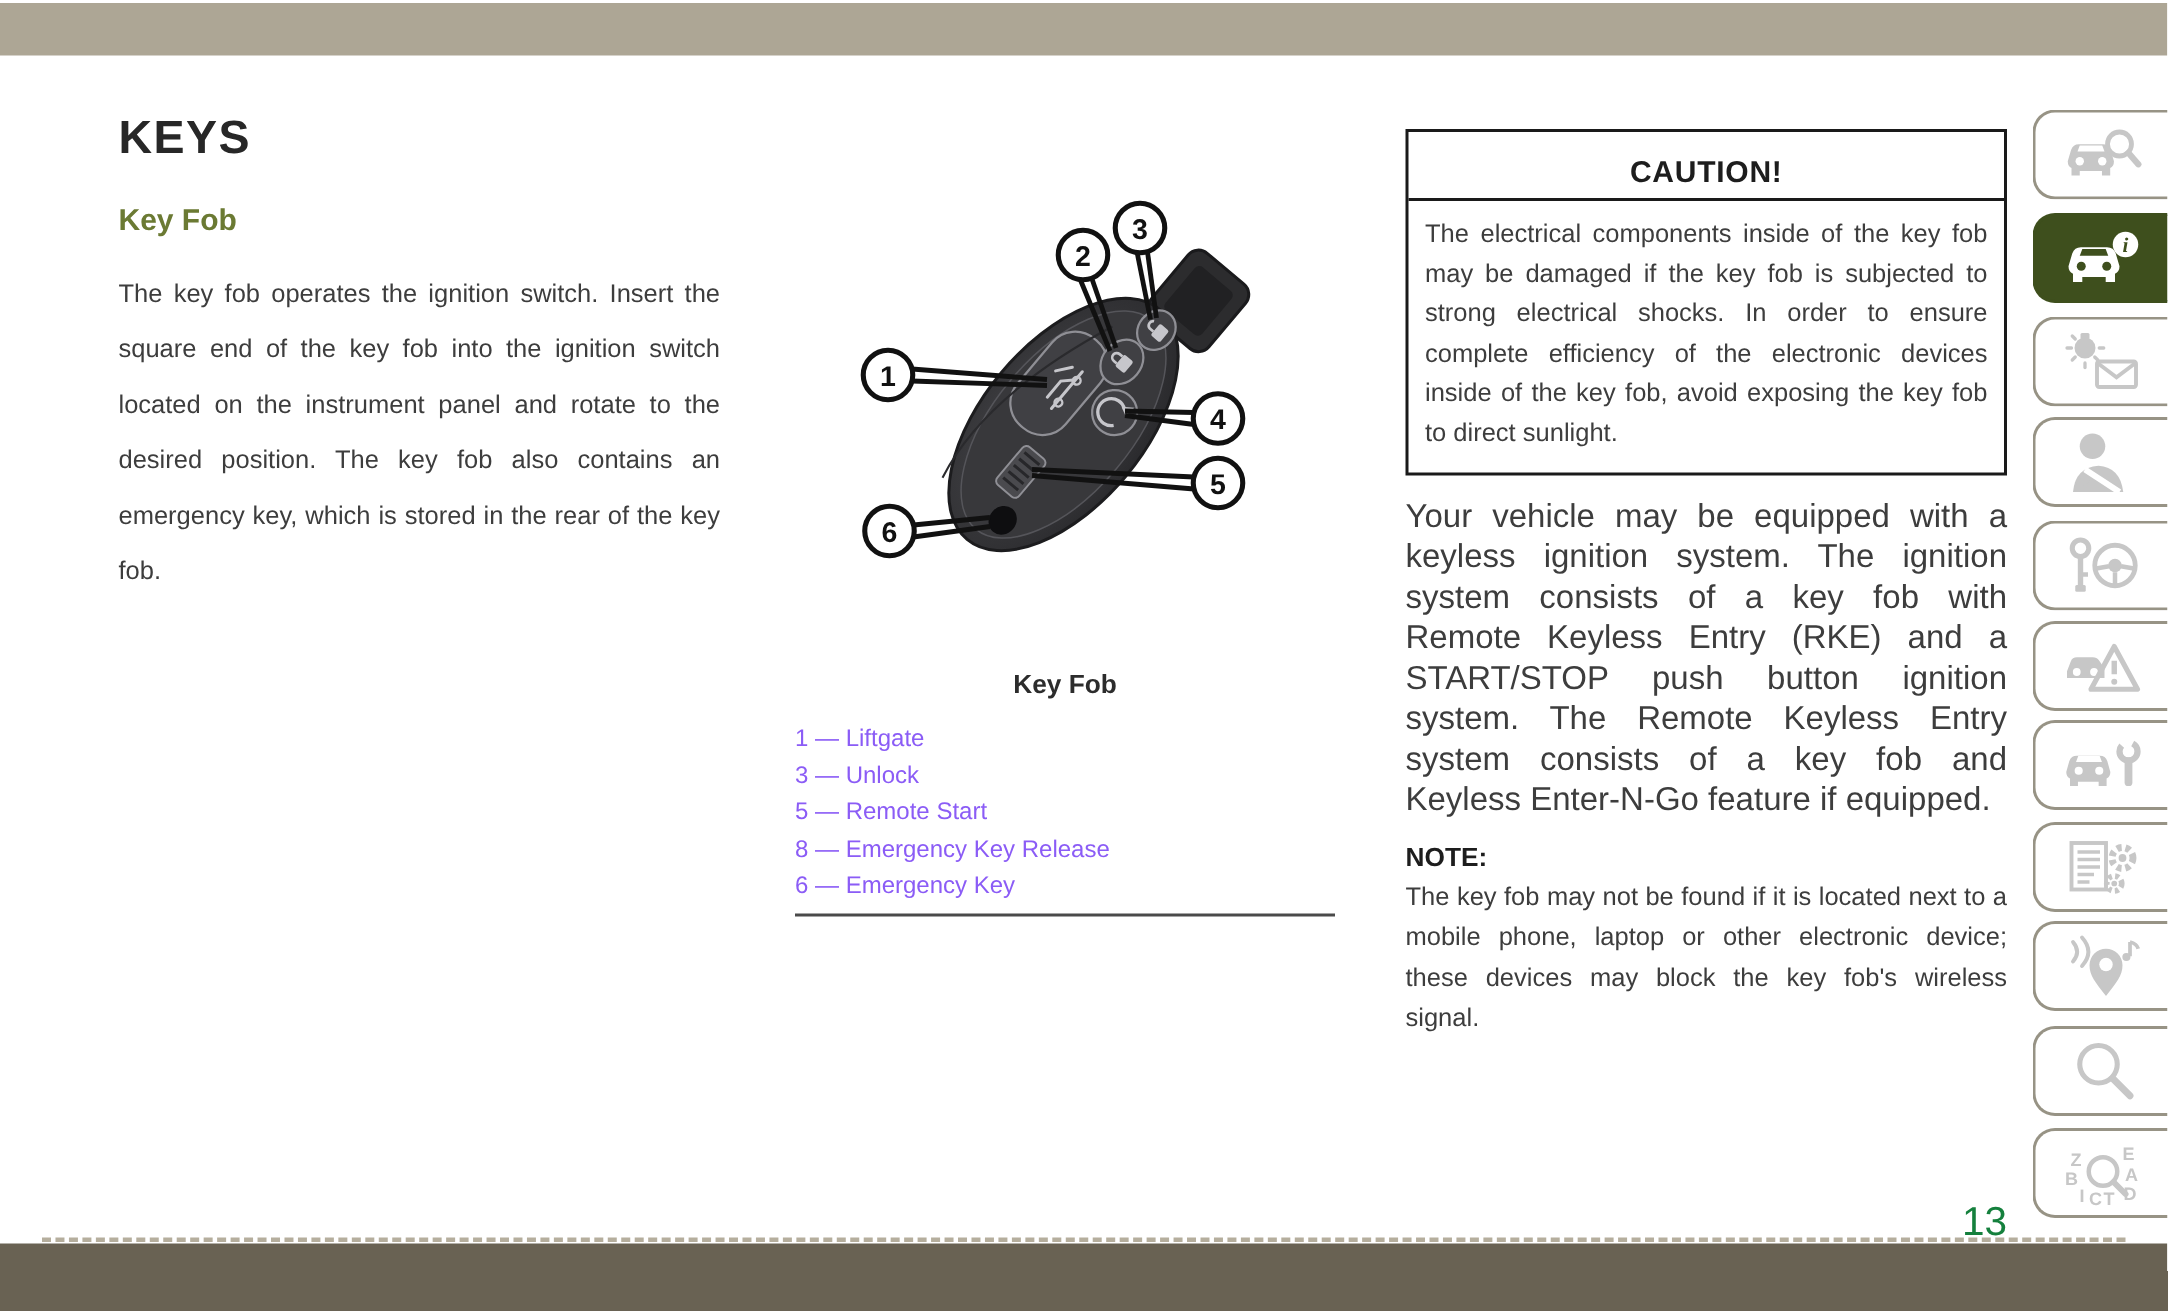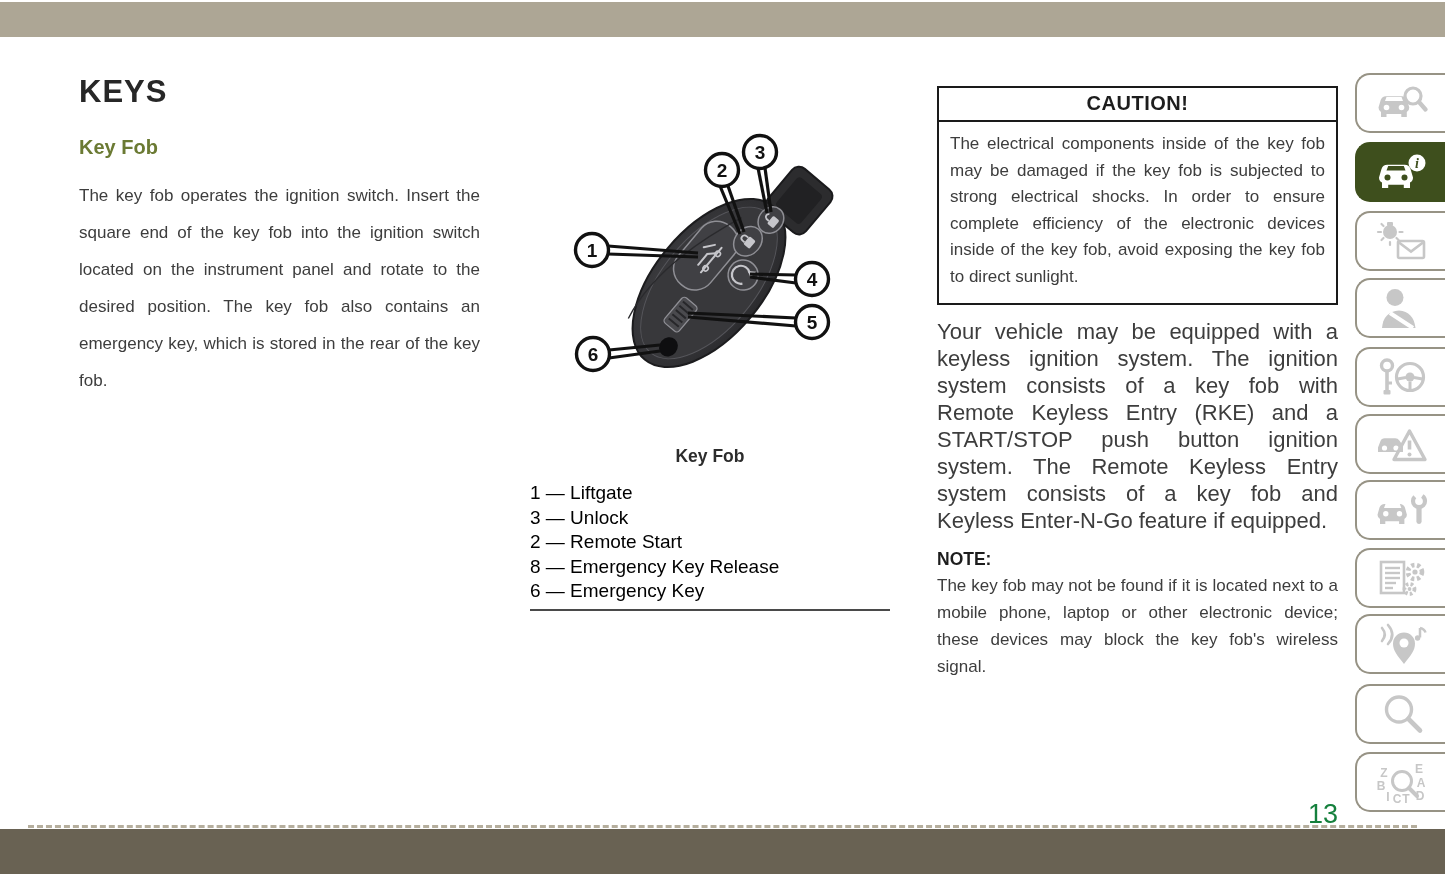--- a/index.html
+++ b/index.html
@@ -14,28 +14,28 @@
 
   
   .col-left{position:absolute;left:79px;top:74px;width:401px;}
   .page-title{font-size:31px;font-weight:800;letter-spacing:1px;color:#272727;margin:0;}
   .section-heading{font-size:20px;font-weight:700;color:#6b7a33;margin:26px 0 0 0;}
   .body-text{font-size:17px;line-height:37px;text-align:justify;color:#3d3d3d;margin:18px 0 0 0;}
 
   
   .figure-col{position:absolute;left:530px;top:112px;width:360px;}
   .figure-caption{margin-top:2px;text-align:center;font-size:17.5px;font-weight:700;color:#2c2c2c;}
-  .legend{list-style:none;margin:14px 0 0 0;padding:0;font-size:19px;line-height:24.5px;color:#000000;}
+  .legend{list-style:none;margin:14px 0 0 0;padding:0;font-size:16px;line-height:24.5px;color:#8b5cf6;}
   .legend-rule{margin:5px 0 0 0;border:none;border-top:2px solid #4a4a4a;}
 
   
   .col-right{position:absolute;left:937px;top:86px;width:401px;}
   .caution-box{border:2px solid #1a1a1a;box-sizing:border-box;}
   .caution-header{font-size:20px;font-weight:800;letter-spacing:.5px;color:#1d1d1d;
-                  text-align:center;padding:4px 0 5px 0;border-bottom:2px solid #1a1a1a;}
+                  text-align:center;padding:16px 0 5px 0;border-bottom:2px solid #1a1a1a;}
   .caution-body{padding:9px 11px 13px 11px;font-size:17px;line-height:26.5px;text-align:justify;}
   .right-para{font-size:22px;line-height:27px;text-align:justify;margin:13px 0 0 0;}
   .note-label{font-size:17.5px;font-weight:800;color:#1d1d1d;margin:15px 0 0 0;}
   .note-body{font-size:17px;line-height:27px;text-align:justify;margin:2px 0 0 0;}
 
   .page-number{position:absolute;left:1308px;top:799px;font-size:27px;font-weight:400;color:#15803d;}
 
   
   .tab{position:absolute;left:1355px;width:92px;height:60px;box-sizing:border-box;
        background:#fff;border:2px solid #979385;border-right:none;border-radius:15px 0 0 15px;
@@ -129,21 +129,21 @@
         <text x="282" y="174">4</text>
         <text x="282" y="217">5</text>
         <text x="63" y="249">6</text>
       </g>
     </svg>
 
     <div class="figure-caption">Key Fob</div>
     <ul class="legend">
       <li>1 — Liftgate</li>
       <li>3 — Unlock</li>
-      <li>2 — Remote Start</li>
+      <li>5 — Remote Start</li>
       <li>8 — Emergency Key Release</li>
       <li>6 — Emergency Key</li>
     </ul>
     <hr class="legend-rule">
   </div>
 
   <div class="col-right">
     <div class="caution-box">
       <div class="caution-header">CAUTION!</div>
       <div class="caution-body">The electrical components inside of the key fob may be damaged if the key fob is subjected to strong electrical shocks. In order to ensure complete efficiency of the electronic devices inside of the key fob, avoid exposing the key fob to direct sunlight.</div>

